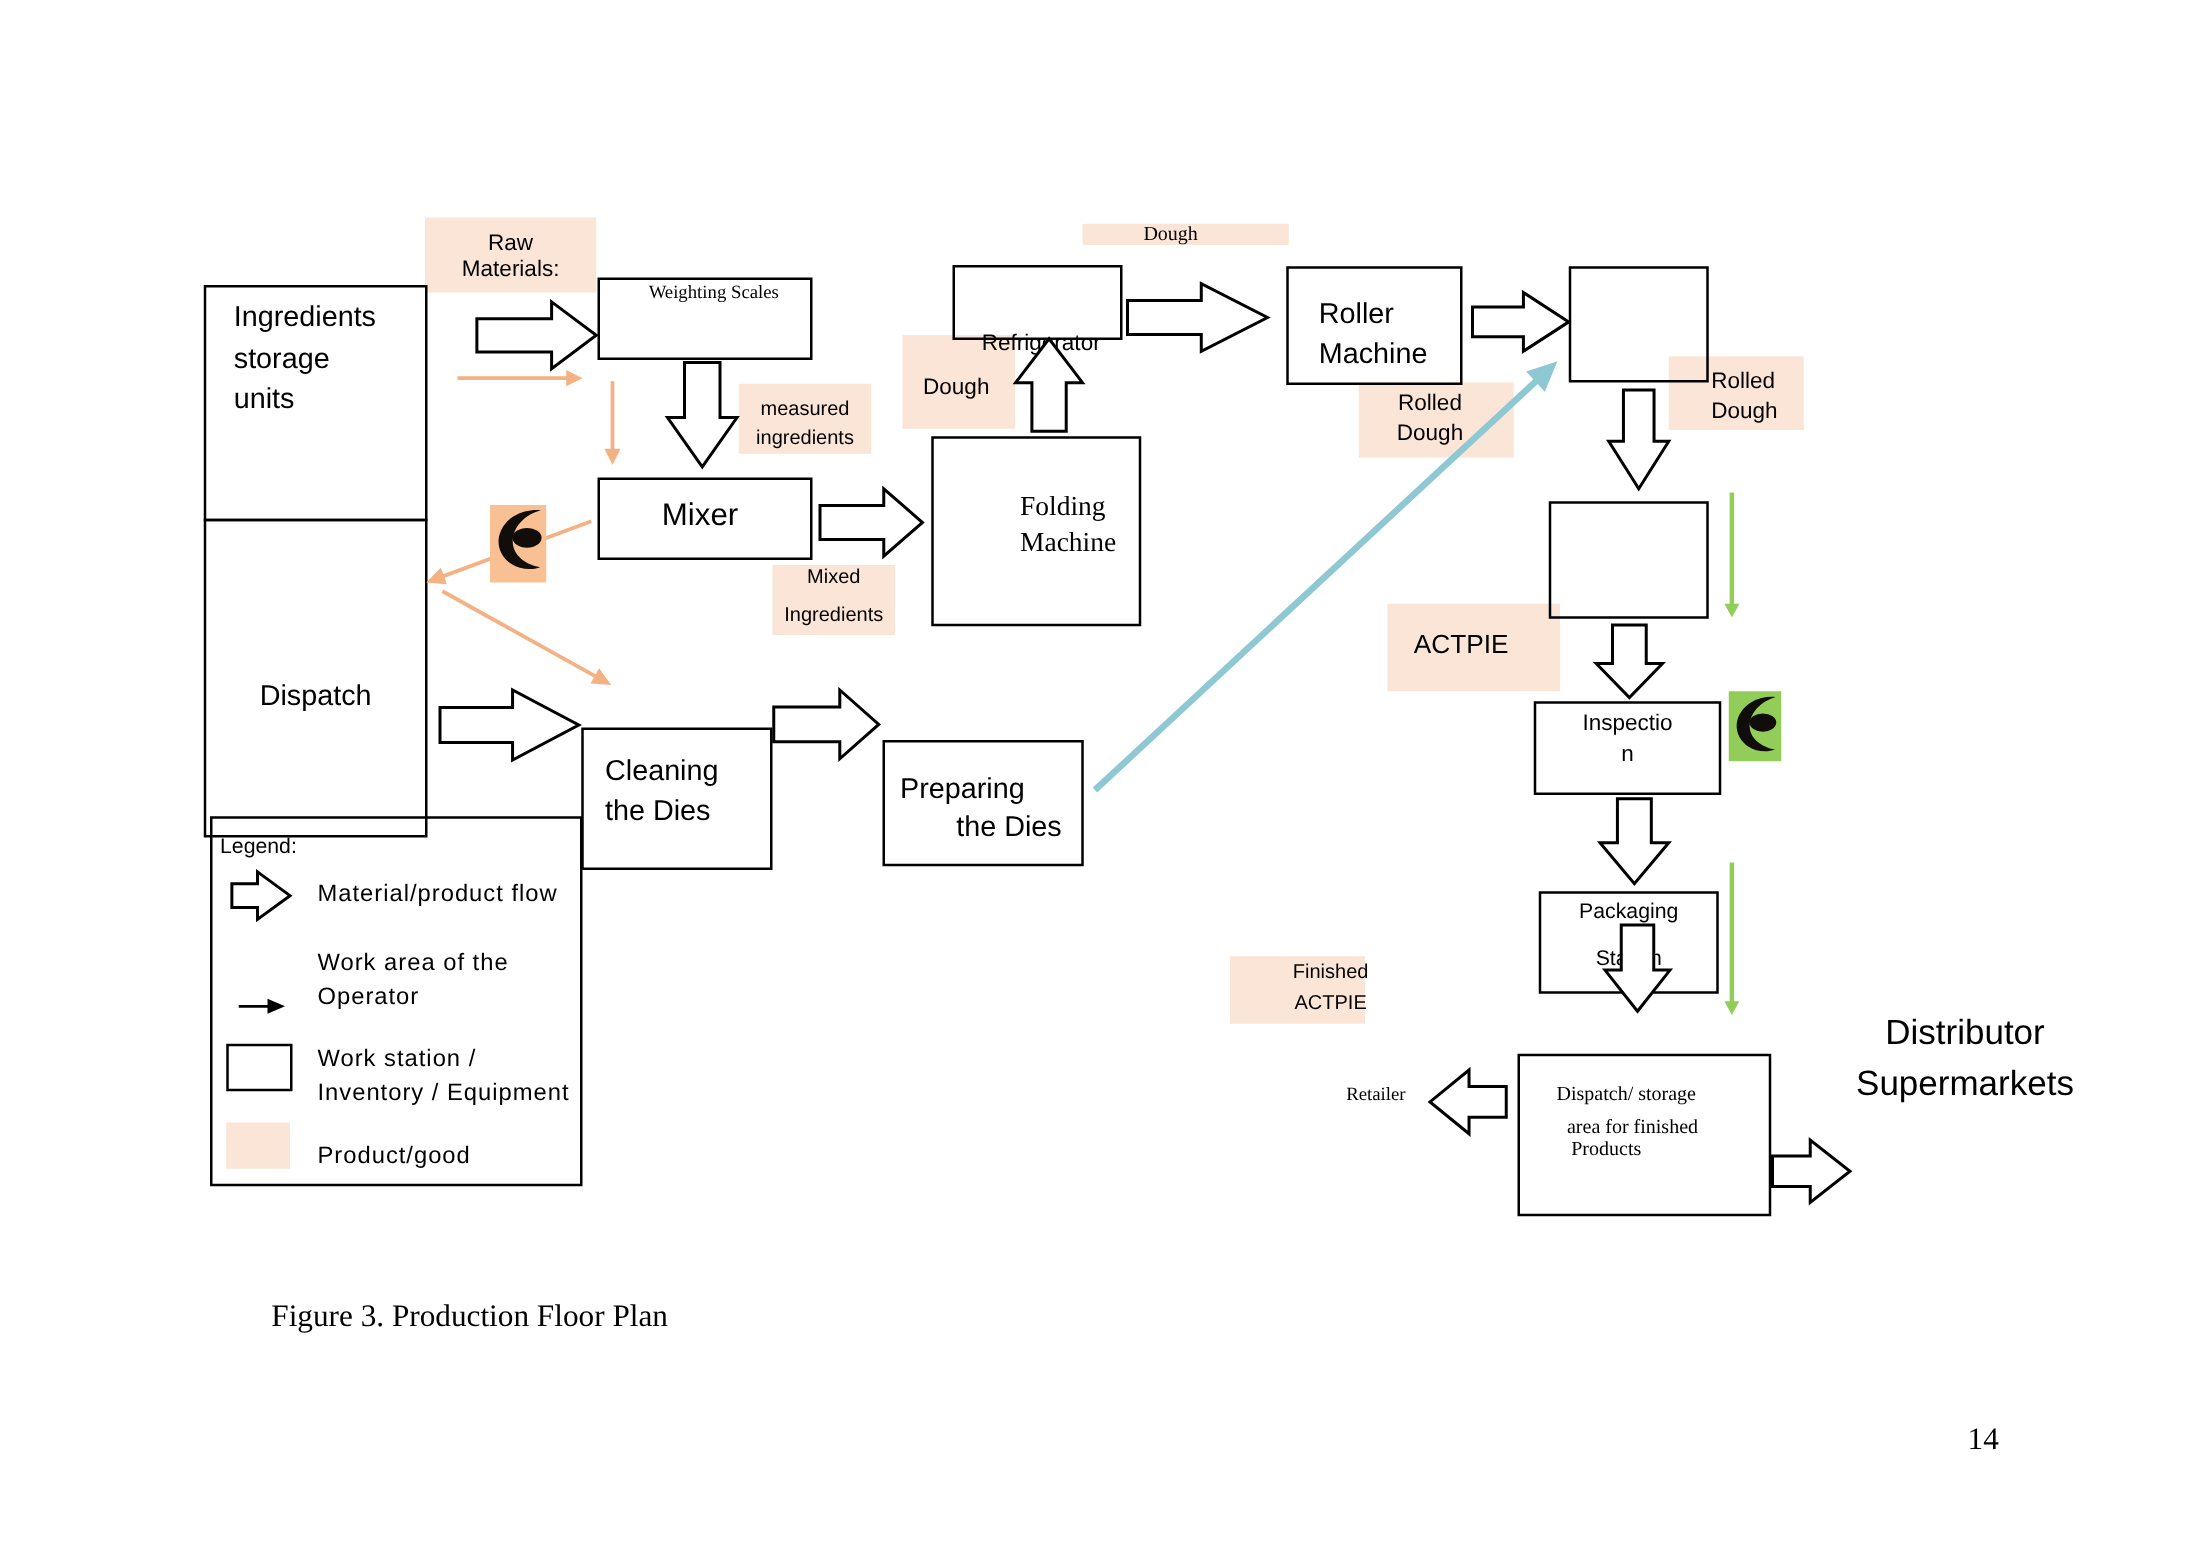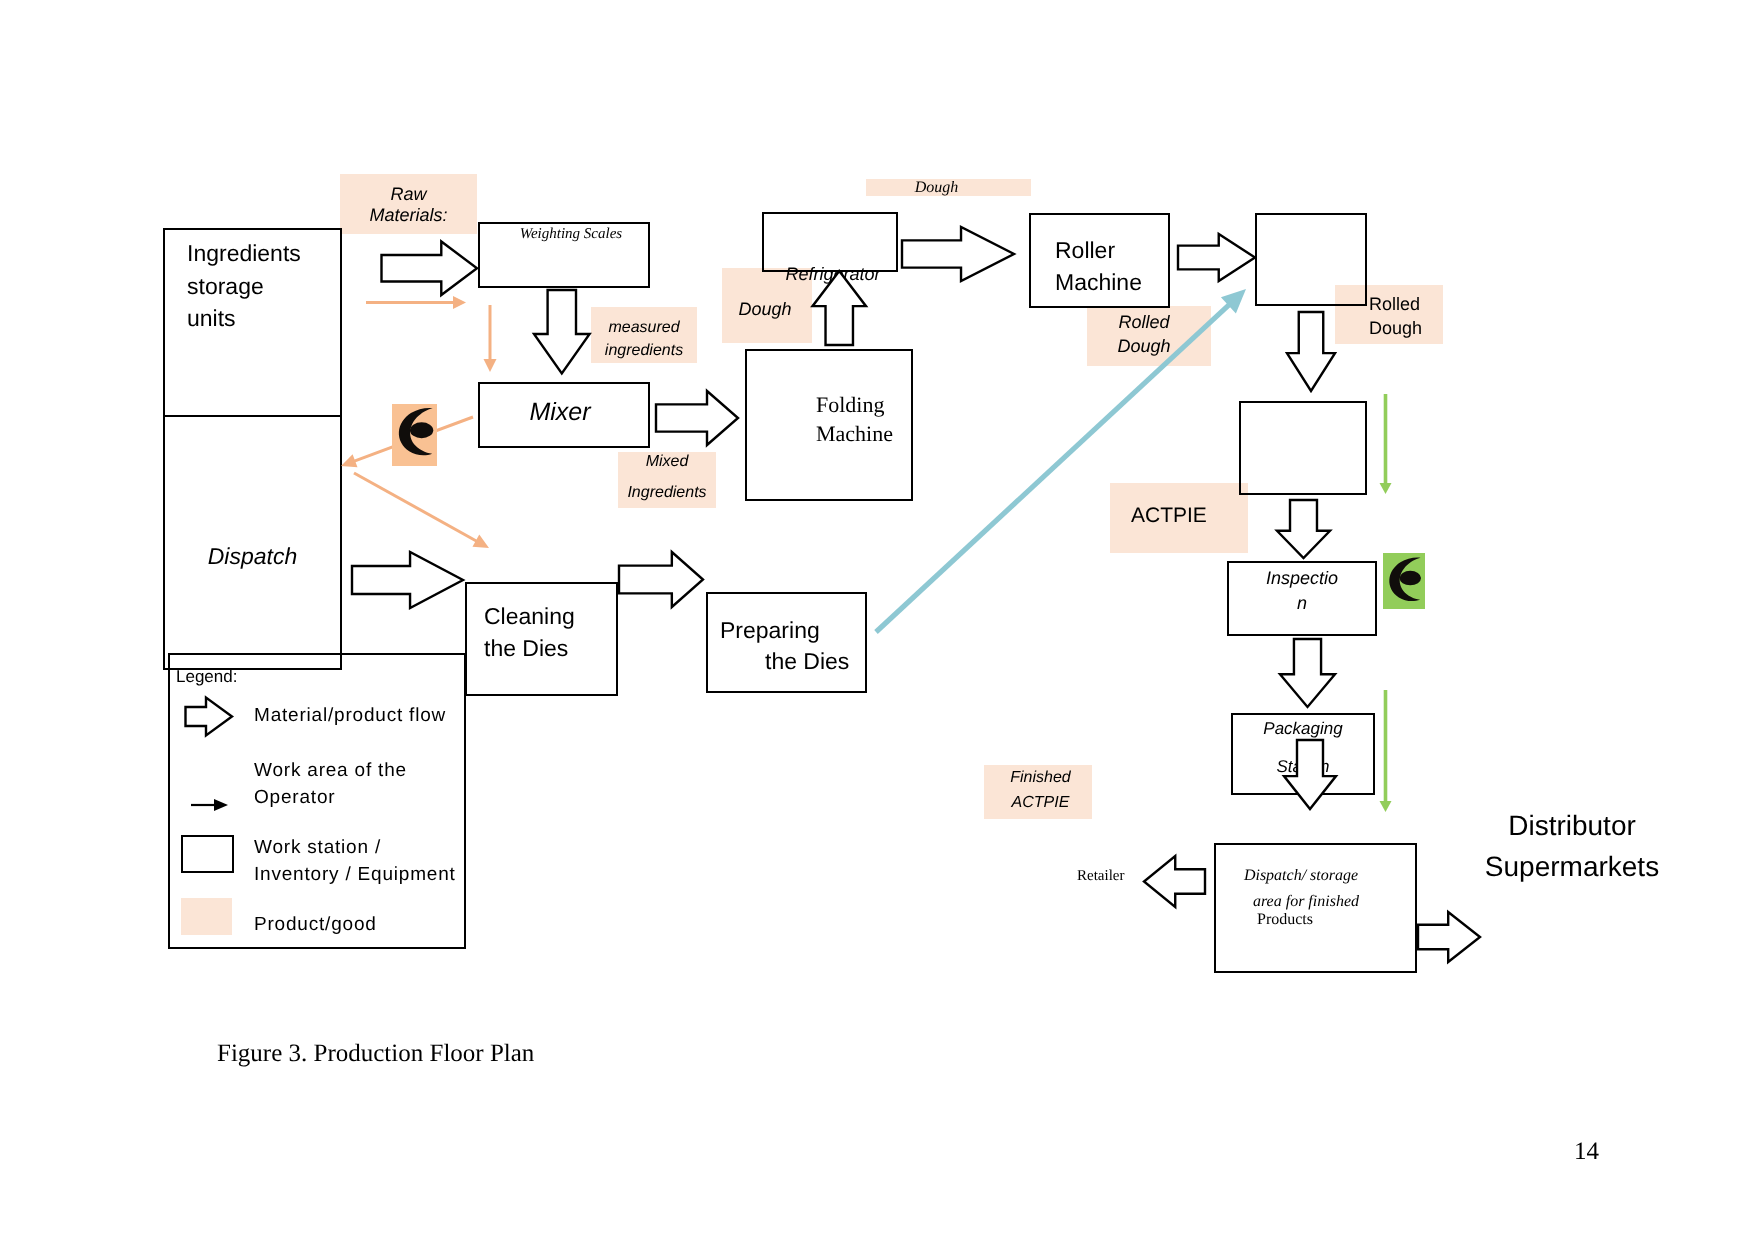--- a/index.html
+++ b/index.html
@@ -5,21 +5,21 @@
   html,body{margin:0;padding:0;background:#ffffff;}
   body{width:1754px;height:1241px;position:relative;overflow:hidden;
        font-family:"Liberation Sans",sans-serif;color:#000;
        -webkit-font-smoothing:antialiased;text-rendering:geometricPrecision;}
   .stage{position:absolute;left:0;top:0;width:1754px;height:1241px;}
   .box{position:absolute;border:2.4px solid #000;background:transparent;box-sizing:border-box;}
   .txt{position:absolute;white-space:pre-line;line-height:1.30;color:#000;}
   .tag{position:absolute;background:#fbe5d6;box-sizing:border-box;}
   .serif{font-family:"Liberation Serif",serif;}
   svg.ov{position:absolute;left:0;top:0;width:1754px;height:1241px;overflow:visible;pointer-events:none;}
-  .ctr{text-align:center;font-style:italic;}
+  .ctr{text-align:center;}
 </style>
 </head>
 <body>
 
 <div class="stage">
 
   <div class="tag" style="left: 340px; top: 174px; width: 137px; height: 60px; background: rgb(251, 229, 214);"></div>
   <div class="txt ctr" style="left:340px;top:184px;width:137px;font-size:18px;line-height:1.15;">Raw
 Materials:</div>
 
@@ -42,21 +42,21 @@
 Dough</div>
 
   <div class="tag" style="left: 1335px; top: 285px; width: 108px; height: 59px; background: rgb(251, 229, 214);"></div>
   <div class="txt" style="left:1369px;top:293px;width:108px;font-size:18px;line-height:1.33;">Rolled
 Dough</div>
 
   <div class="tag" style="left: 1110px; top: 483px; width: 138px; height: 70px; background: rgb(251, 229, 214);"></div>
   <div class="txt" style="left:1131px;top:502px;width:130px;font-size:21px;">ACTPIE</div>
 
   <div class="tag" style="left: 984px; top: 765px; width: 108px; height: 54px; background: rgb(251, 229, 214);"></div>
-  <div class="txt ctr" style="left:984px;top:766px;width:113px;font-size:16px;line-height:1.55;">Finished
+  <div class="txt ctr" style="left:984px;top:766px;width:113px;font-size:16px;line-height:1.55;padding-left:24px;">Finished
 ACTPIE</div>
 
   <div class="box" style="left: 163px; top: 228px; width: 179px; height: 189px; border-color: rgb(0, 0, 0);"></div>
   <div class="txt" style="left:187px;top:237px;width:170px;font-size:23px;line-height:1.42;">Ingredients
 storage
 units</div>
 
   <div class="box" style="left: 163px; top: 415px; width: 179px; height: 255px; border-color: rgb(0, 0, 0);"></div>
   <div class="txt ctr" style="left:163px;top:542px;width:179px;font-size:23px;">Dispatch</div>
 

